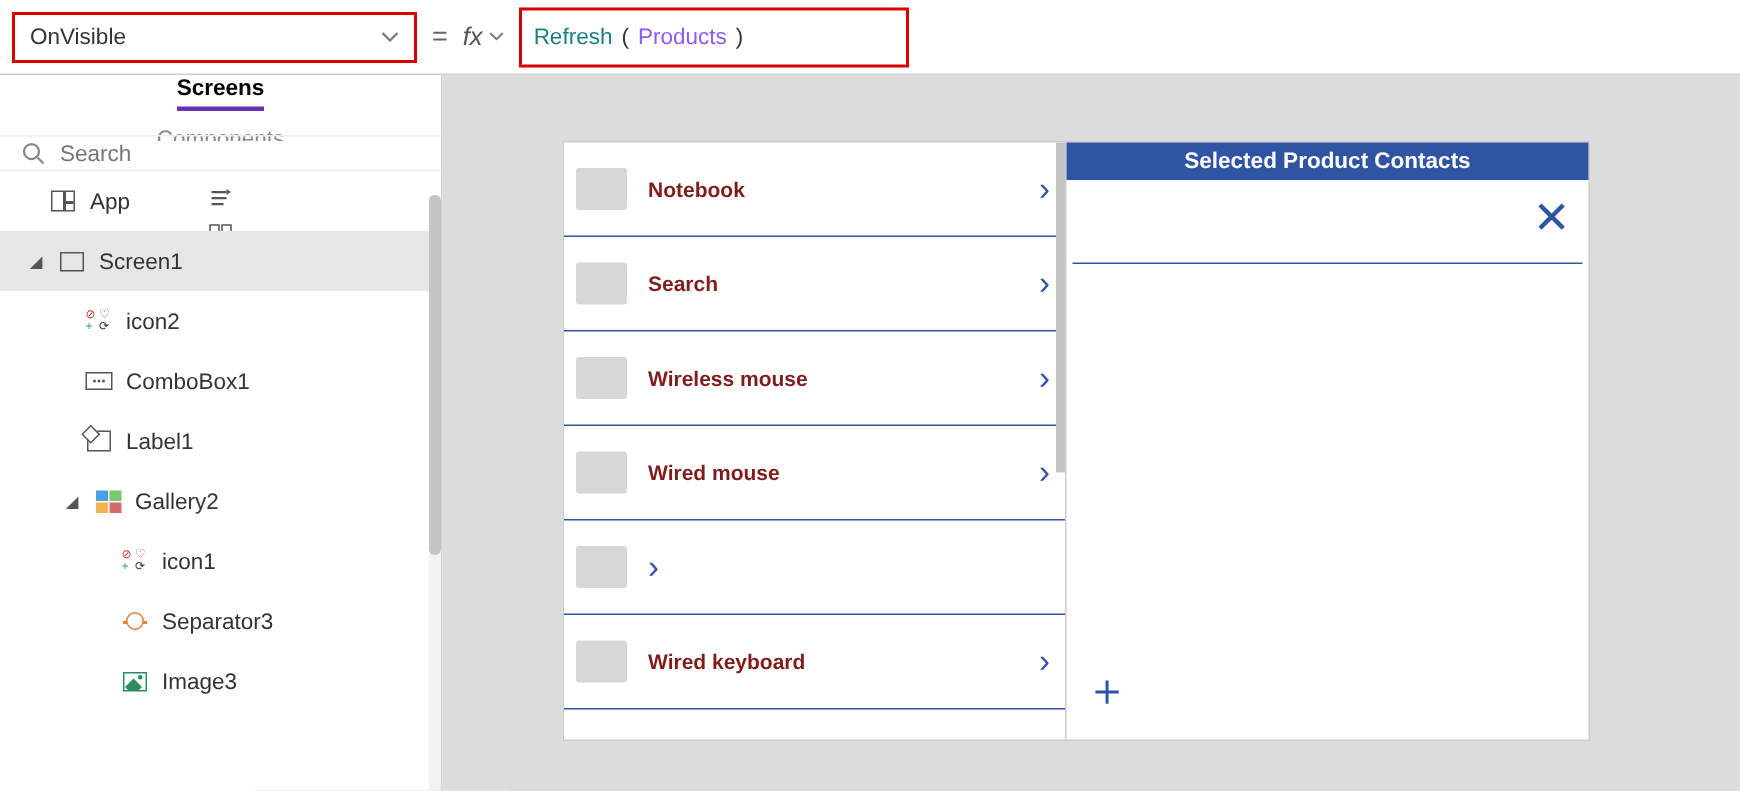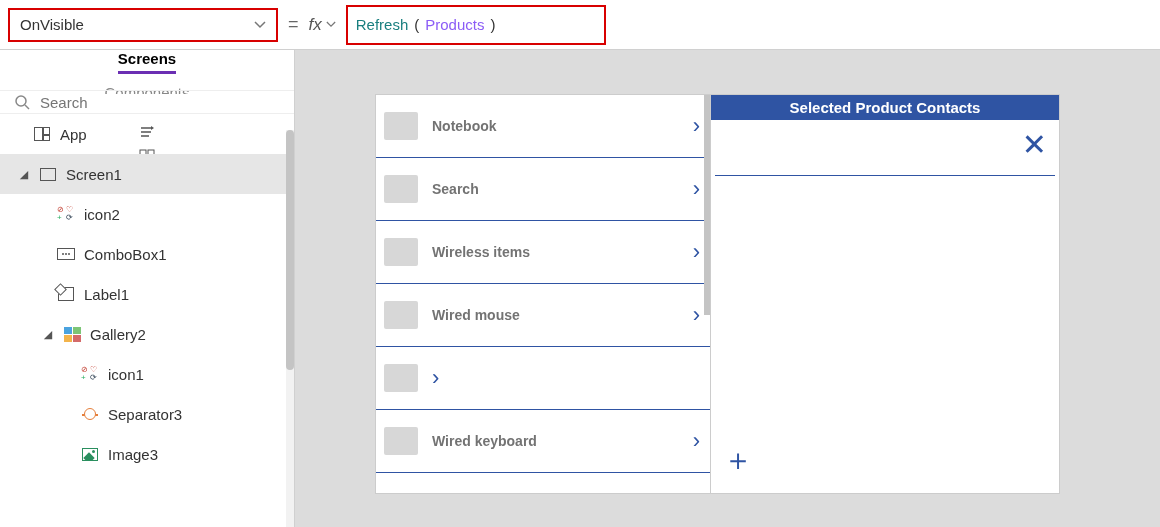--- a/index.html
+++ b/index.html
@@ -76,21 +76,21 @@
     .scroll-track { position:absolute; right:0; top:80px; bottom:0; width:8px; background:#f2f2f2;}
     .scroll-thumb { position:absolute; right:0; top:0; width:8px; height:240px; background:#c4c4c4; border-radius:4px;}
 
     
     .canvas { flex:1; background:#dcdcdc; position:relative; }
     .app-frame { position:absolute; left:80px; top:44px; width:685px; height:400px; background:#fff; display:flex; border:1px solid #ccc;}
 
     .gallery-col { width:335px; border-right:1px solid #ccc; overflow:hidden; position:relative;}
     .gal-item { display:flex; align-items:center; height:63px; border-bottom:1px solid #2f54a3; padding:0 10px 0 8px; gap:14px;}
     .gal-item .thumb { width:34px; height:28px; background:#d7d7d7; border-radius:2px;}
-    .gal-item .title { flex:1; font-size:14px; font-weight:600; color:#737373;}
+    .gal-item .title { flex:1; font-size:14px; font-weight:600; color:#7f1d1d;}
     .gal-item .chev { color:#2f54a3; font-size:22px;}
     .gal-scroll { position:absolute; right:0; top:0; width:6px; height:220px; background:#c4c4c4;}
 
     .detail-col { flex:1; display:flex; flex-direction:column; position:relative;}
     .detail-header { background:#2f54a3; color:#fff; font-size:15px; font-weight:600; text-align:center; padding:4px 0;}
     .close-x { position:absolute; right:12px; top:32px; font-size:30px; color:#2f54a3; font-weight:300;}
     .detail-sep { position:absolute; left:4px; right:4px; top:80px; height:1px; background:#2f54a3;}
 
     .bottom-row { position:absolute; left:12px; right:12px; bottom:12px; display:flex; align-items:center; gap:14px;}
     .combo { flex:1; height:26px; border:1px solid #2f54a3; display:flex; align-items:center; font-size:11px; color:#777;}
@@ -261,21 +261,21 @@
           <div class="title">Notebook</div>
           <div class="chev">›</div>
         </div>
         <div class="gal-item">
           <div class="thumb"></div>
           <div class="title">Search</div>
           <div class="chev">›</div>
         </div>
         <div class="gal-item">
           <div class="thumb"></div>
-          <div class="title">Wireless items</div>
+          <div class="title">Wireless mouse</div>
           <div class="chev">›</div>
         </div>
         <div class="gal-item">
           <div class="thumb"></div>
           <div class="title">Wired mouse</div>
           <div class="chev">›</div>
         </div>
         <div class="gal-item">
           <div class="thumb"></div>
           <div class="chev">›</div>

